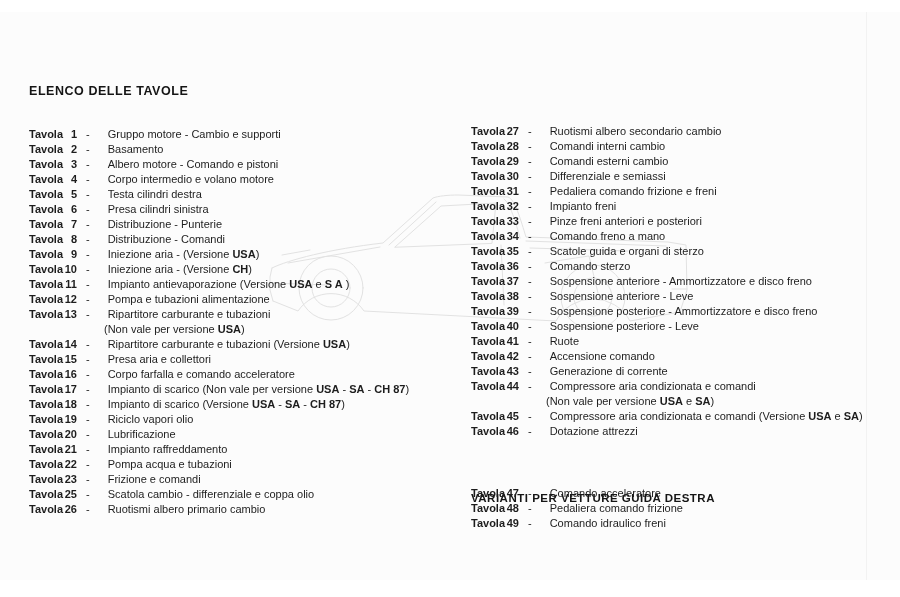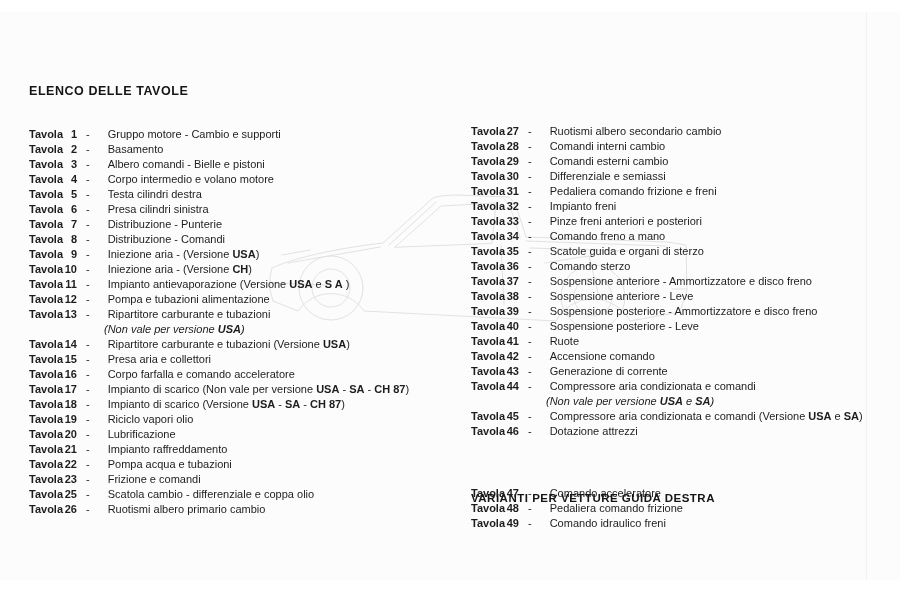--- a/index.html
+++ b/index.html
@@ -22,21 +22,21 @@
   .col{position:absolute;z-index:2;}
   .col-left{left:29px;top:127px;width:430px;}
   .col-right{left:471px;top:124px;width:425px;}
   .col-variants{left:471px;top:486px;width:425px;}
   .trow{height:15px;line-height:15px;font-size:11px;color:#1d1d1d;white-space:nowrap;}
   .tl{font-weight:bold;display:inline-block;width:34px;text-align:right;}
   .tn{font-weight:bold;display:inline-block;width:14px;text-align:right;}
   .td{display:inline-block;margin-left:9px;}
   .tx{margin-left:18px;}
   .tx b{font-weight:bold;}
-  .trow.cont{padding-left:75px;font-style:italic;}
+  .trow.cont{padding-left:75px;}
   .trow.cont .tx{margin-left:0;}
 </style>
 </head>
 <body>
 
 <div class="scan-area"></div>
 <div class="scan-edge"></div>
 
 <svg class="car-bg" viewBox="0 0 440 145" fill="none" stroke="#e2e2e2" stroke-width="1" stroke-linejoin="round" stroke-linecap="round">
 
@@ -68,21 +68,21 @@
   <path d="M30,70 L122,54"></path>
 
   <path d="M414,96 L429,96"></path>
 </svg>
 
 <div class="page-title">ELENCO DELLE TAVOLE</div>
 
 <div class="col col-left" id="col-left">
     <div class="trow"><span class="tl">Tavola</span><span class="tn">1</span><span class="td">-</span><span class="tx">Gruppo motore - Cambio e supporti</span></div>
     <div class="trow"><span class="tl">Tavola</span><span class="tn">2</span><span class="td">-</span><span class="tx">Basamento</span></div>
-    <div class="trow"><span class="tl">Tavola</span><span class="tn">3</span><span class="td">-</span><span class="tx">Albero comandi - Bielle e pistoni</span></div>
+    <div class="trow"><span class="tl">Tavola</span><span class="tn">3</span><span class="td">-</span><span class="tx">Albero motore - Comando e pistoni</span></div>
     <div class="trow"><span class="tl">Tavola</span><span class="tn">4</span><span class="td">-</span><span class="tx">Corpo intermedio e volano motore</span></div>
     <div class="trow"><span class="tl">Tavola</span><span class="tn">5</span><span class="td">-</span><span class="tx">Testa cilindri destra</span></div>
     <div class="trow"><span class="tl">Tavola</span><span class="tn">6</span><span class="td">-</span><span class="tx">Presa cilindri sinistra</span></div>
     <div class="trow"><span class="tl">Tavola</span><span class="tn">7</span><span class="td">-</span><span class="tx">Distribuzione - Punterie</span></div>
     <div class="trow"><span class="tl">Tavola</span><span class="tn">8</span><span class="td">-</span><span class="tx">Distribuzione - Comandi</span></div>
     <div class="trow"><span class="tl">Tavola</span><span class="tn">9</span><span class="td">-</span><span class="tx">Iniezione aria - (Versione <b>USA</b>)</span></div>
     <div class="trow"><span class="tl">Tavola</span><span class="tn">10</span><span class="td">-</span><span class="tx">Iniezione aria - (Versione <b>CH</b>)</span></div>
     <div class="trow"><span class="tl">Tavola</span><span class="tn">11</span><span class="td">-</span><span class="tx">Impianto antievaporazione (Versione <b>USA</b> e <b>S A</b> )</span></div>
     <div class="trow"><span class="tl">Tavola</span><span class="tn">12</span><span class="td">-</span><span class="tx">Pompa e tubazioni alimentazione</span></div>
     <div class="trow"><span class="tl">Tavola</span><span class="tn">13</span><span class="td">-</span><span class="tx">Ripartitore carburante e tubazioni</span></div>

